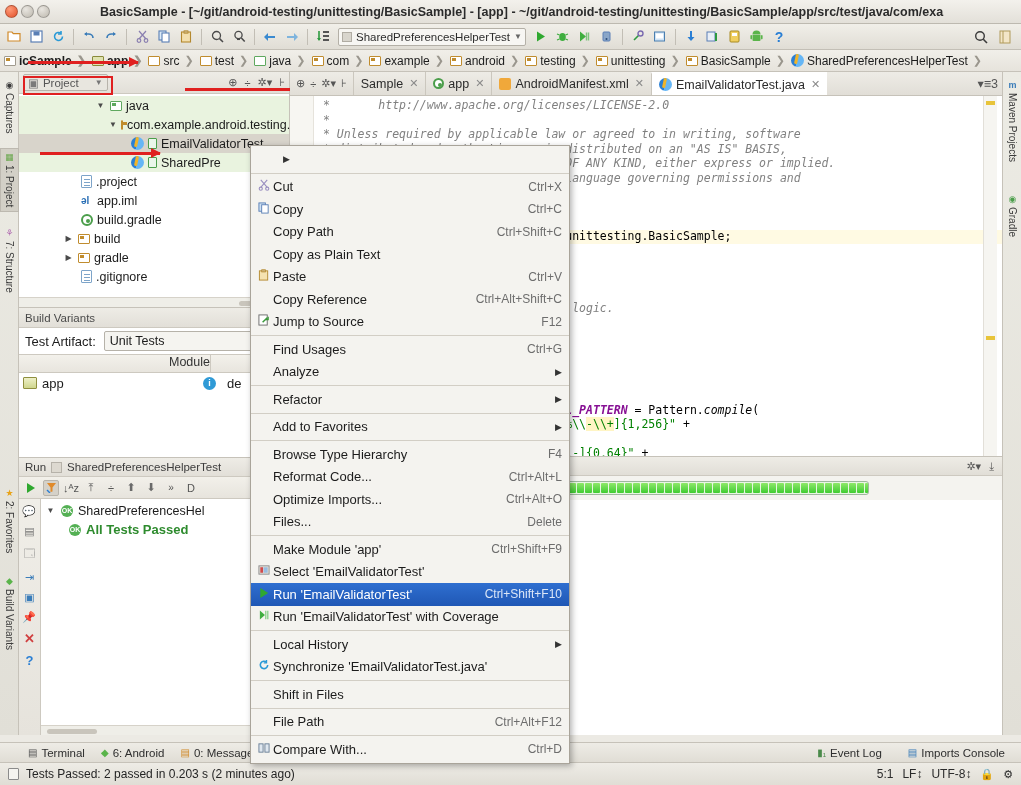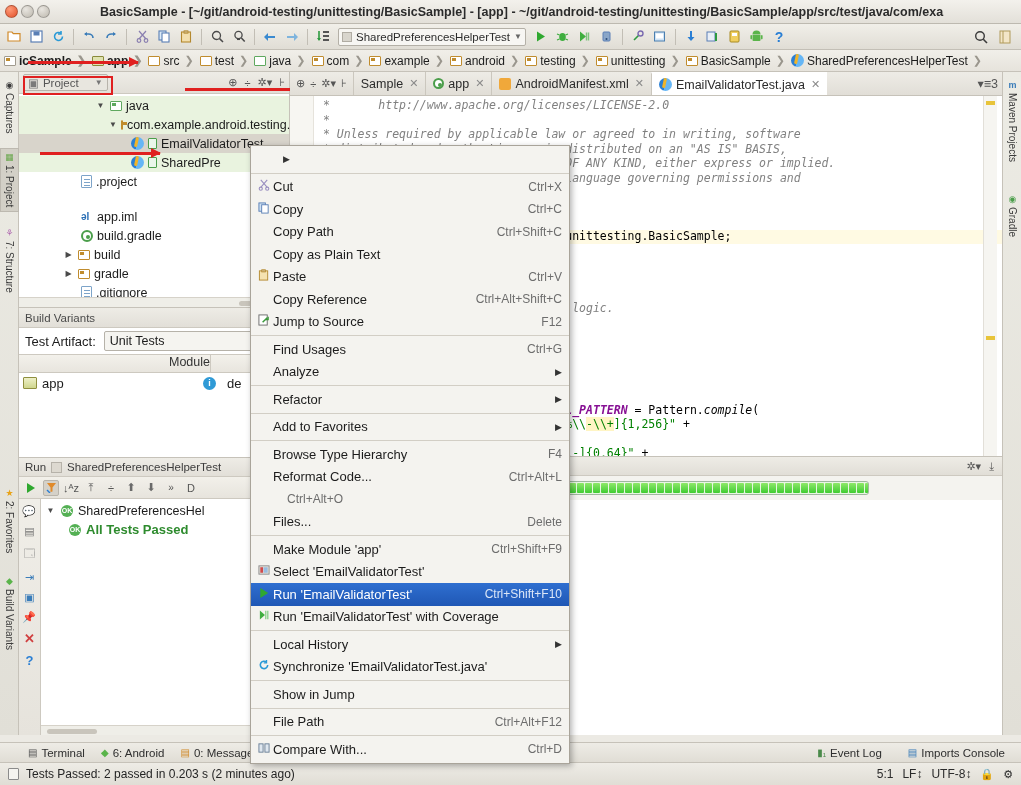--- a/index.html
+++ b/index.html
@@ -598,21 +598,21 @@
       </div>
       <div class="trow hl" style="padding-left:112px;">
         <span class="classicon"></span>
         <span class="lockicon"></span>
         <span>SharedPre</span>
       </div>
       <div class="trow" style="padding-left:62px;">
         <span class="fileicon"></span>
         <span>.project</span>
       </div>
-      <div class="trow" style="padding-left:62px;margin-top:16px;">
+      <div class="trow" style="padding-left:62px;">
         <span class="imlicon">ǝl</span>
         <span>app.iml</span>
       </div>
       <div class="trow" style="padding-left:62px;">
         <span class="gricon"></span>
         <span>build.gradle</span>
       </div>
       <div class="trow" style="padding-left:44px;">
         <span class="tw">▶</span>
         <span class="fold src"></span>
@@ -948,20 +948,21 @@
       <span class="lb">Browse Type Hierarchy</span>
       <span class="acc">F4</span>
     </div>
     <div class="mi">
       <span class="ic"></span>
       <span class="lb">Reformat Code...</span>
       <span class="acc">Ctrl+Alt+L</span>
     </div>
     <div class="mi">
       <span class="ic"></span>
+      <span class="lb">Optimize Imports...</span>
       <span class="acc">Ctrl+Alt+O</span>
     </div>
     <div class="mi">
       <span class="ic"></span>
       <span class="lb">Files...</span>
       <span class="acc">Delete</span>
     </div>
     <div class="msep"></div>
 
     <div class="mi">
@@ -1013,21 +1014,21 @@
             <path d="M9.2 1v3.2h-3" fill="none" stroke="#2a9ad6" stroke-width="1.5"></path>
           </svg>
       </span>
       <span class="lb">Synchronize 'EmailValidatorTest.java'</span>
       <span class="acc"></span>
     </div>
     <div class="msep"></div>
 
     <div class="mi">
       <span class="ic"></span>
-      <span class="lb">Show in Jump</span>
+      <span class="lb">Shift in Files</span>
       <span class="acc"></span>
     </div>
     <div class="msep"></div>
 
     <div class="mi">
       <span class="ic"></span>
       <span class="lb">File Path</span>
       <span class="acc">Ctrl+Alt+F12</span>
     </div>
     <div class="msep"></div>

